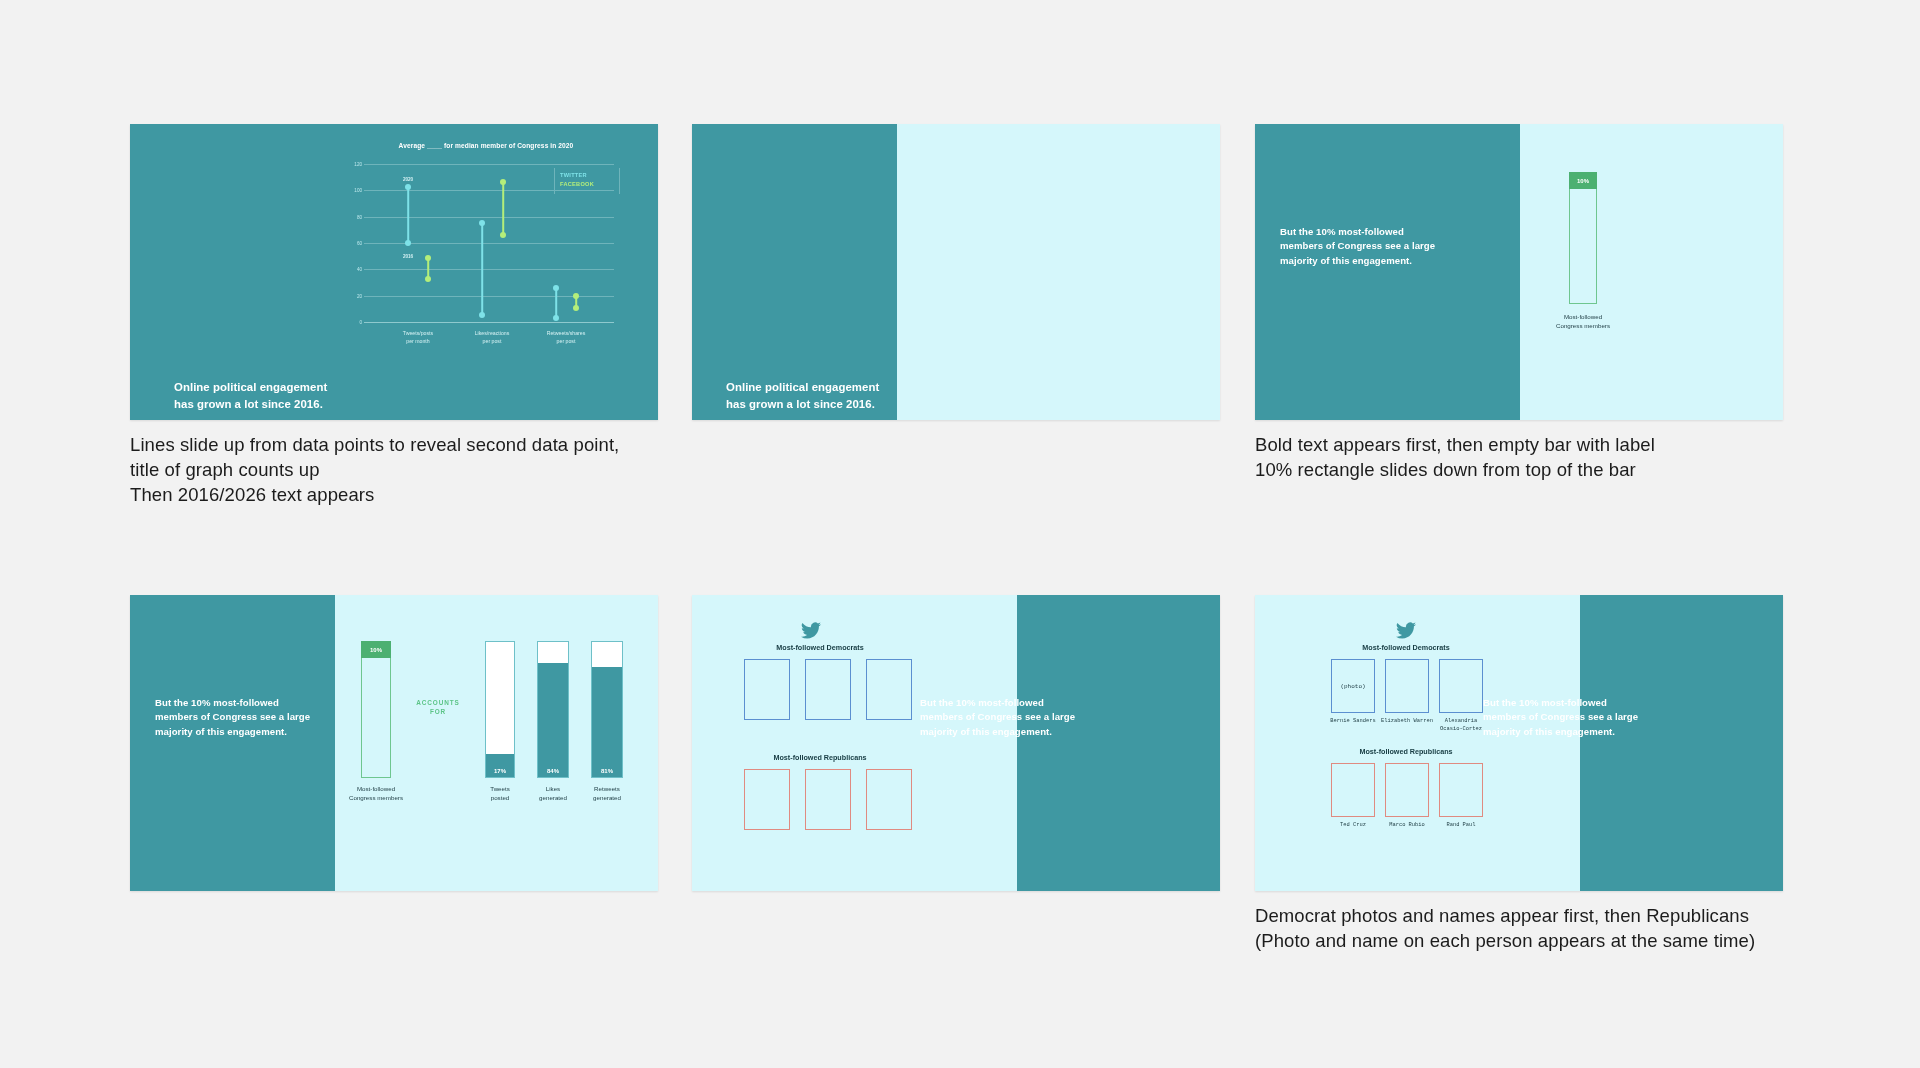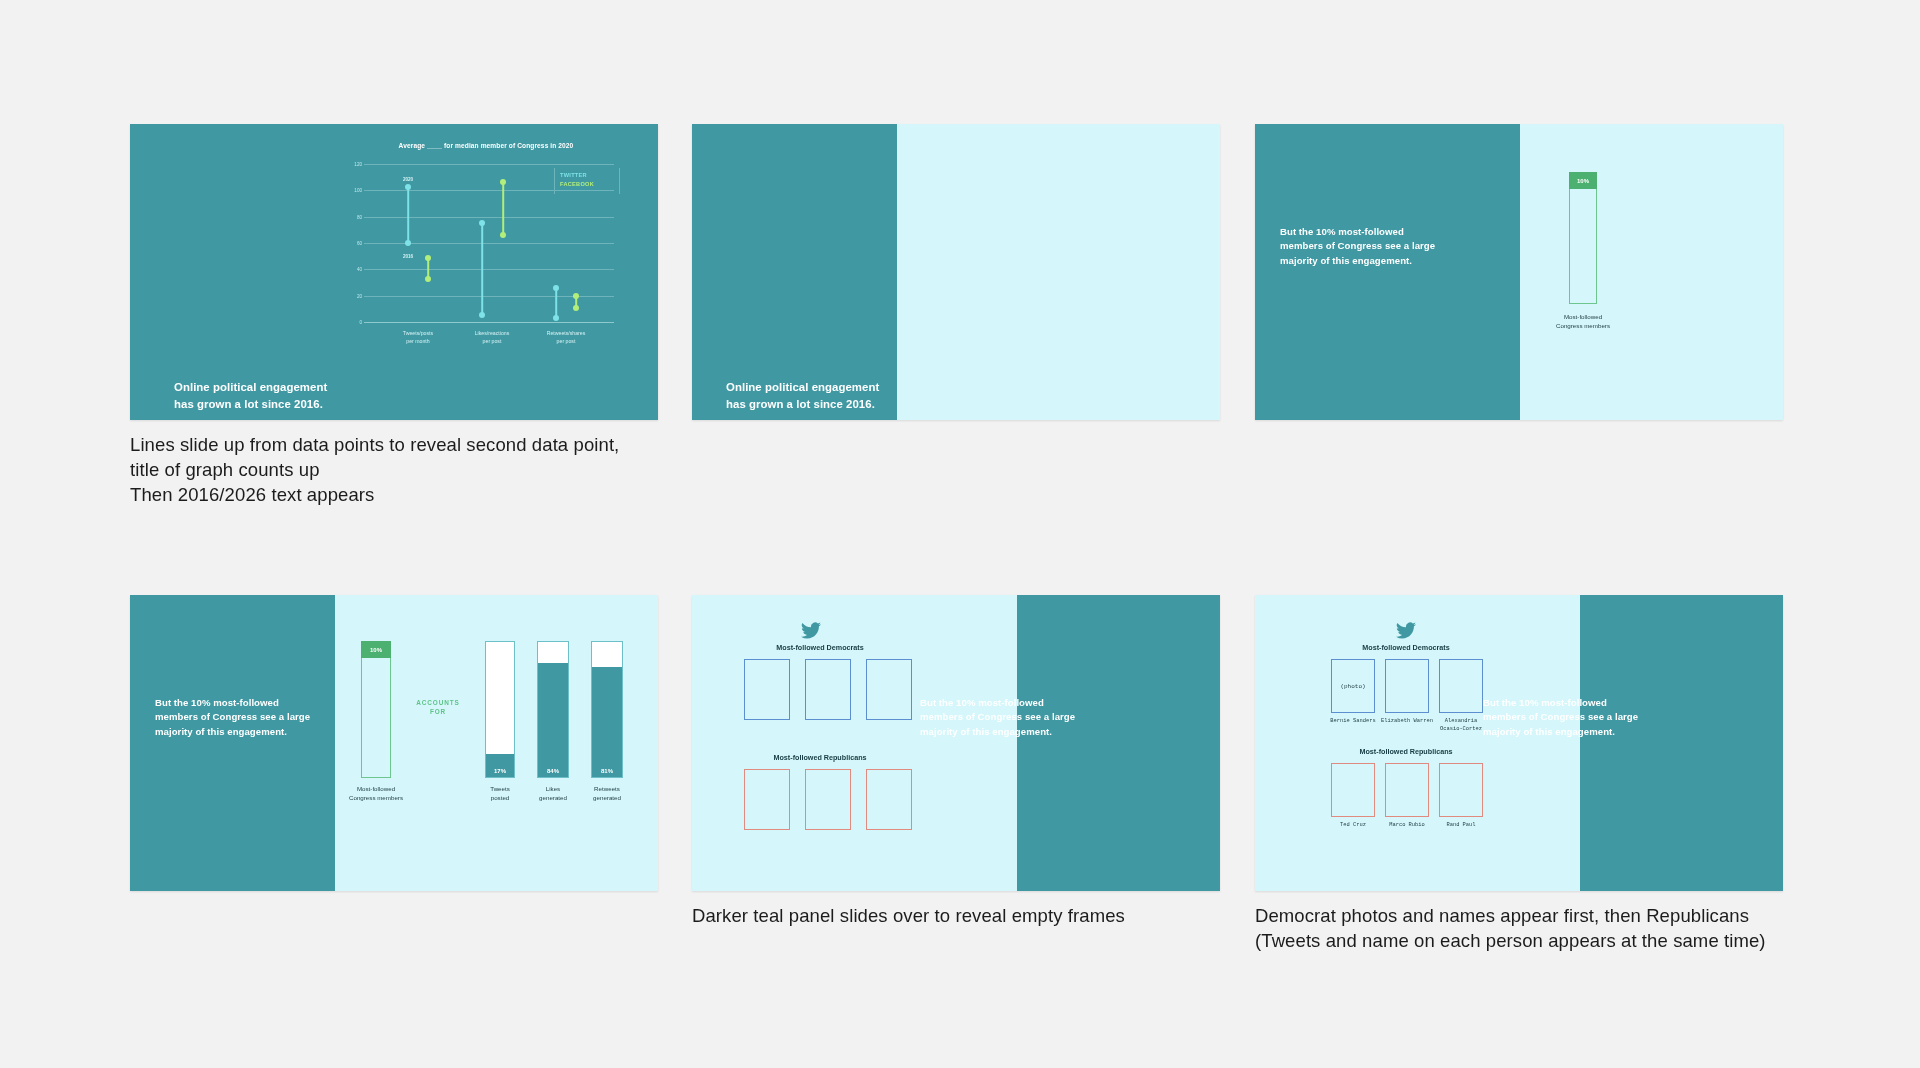--- a/index.html
+++ b/index.html
@@ -226,20 +226,22 @@
       <div class="teal-left" style="width:265px;"></div>
       <div class="headline small" style="left:25px; top:101px; width:210px;">But the 10% most-followed
 members of Congress see a large
 majority of this engagement.</div>
 
       <div class="bar-outline" style="left:314px; top:48px; width:28px; height:132px;"></div>
       <div class="bar-cap" style="left:314px; top:48px; width:28px; height:17px;">10%</div>
       <div class="bar-label" style="left:328px; top:188px;">Most-followed
 Congress members</div>
     </div>
+    <div class="caption" style="width:560px;">Bold text appears first, then empty bar with label
+10% rectangle slides down from top of the bar</div>
   </div>
 
   <div class="cell" style="left:130px; top:595px;">
     <div class="frame">
       <div class="teal-left" style="width:205px;"></div>
       <div class="headline small" style="left:25px; top:101px; width:175px;">But the 10% most-followed
 members of Congress see a large
 majority of this engagement.</div>
 
       <div class="bar-outline" style="left:231px; top:46px; width:30px; height:137px;"></div>
@@ -282,21 +284,20 @@
 
       <div class="group-title" style="left:128px; top:158px;">Most-followed Republicans</div>
       <div class="photo-frame rep" style="left:52px; top:174px; width:46px; height:61px;"></div>
       <div class="photo-frame rep" style="left:113px; top:174px; width:46px; height:61px;"></div>
       <div class="photo-frame rep" style="left:174px; top:174px; width:46px; height:61px;"></div>
 
       <div class="headline small" style="left:228px; top:101px; width:175px;">But the 10% most-followed
 members of Congress see a large
 majority of this engagement.</div>
     </div>
-    <div class="caption" style="width:560px;">Darker teal panel slides over to reveal empty frames</div>
   </div>
 
   <div class="cell" style="left:1255px; top:595px;">
     <div class="frame">
       <div class="teal-right" style="width:203px;"></div>
 
       <svg class="bird" style="left:151px; top:27px;" viewBox="0 0 24 20">
         <path fill="#3f98a2" d="M24 2.4c-.9.4-1.8.7-2.8.8 1-.6 1.8-1.6 2.2-2.7-1 .6-2 1-3.1 1.2A4.9 4.9 0 0 0 11.9 5c0 .4 0 .8.1 1.1A13.9 13.9 0 0 1 1.7.9 4.9 4.9 0 0 0 3.2 7.5c-.8 0-1.5-.2-2.2-.6v.1c0 2.4 1.7 4.4 3.9 4.8-.4.1-.8.2-1.3.2-.3 0-.6 0-.9-.1.6 2 2.4 3.4 4.6 3.4A9.9 9.9 0 0 1 0 17.4 13.9 13.9 0 0 0 7.5 19.6c9.1 0 14-7.5 14-14v-.6c1-.7 1.8-1.6 2.5-2.6z"></path>
       </svg>
 
@@ -321,16 +322,16 @@
 
       <div class="person-name" style="left:98px; top:226px;">Ted Cruz</div>
       <div class="person-name" style="left:152px; top:226px;">Marco Rubio</div>
       <div class="person-name" style="left:206px; top:226px;">Rand Paul</div>
 
       <div class="headline small" style="left:228px; top:101px; width:175px;">But the 10% most-followed
 members of Congress see a large
 majority of this engagement.</div>
     </div>
     <div class="caption" style="width:575px;">Democrat photos and names appear first, then Republicans
-(Tweets and name on each person appears at the same time)</div>
+(Photo and name on each person appears at the same time)</div>
   </div>
 
 </div>
 
 </body></html>

